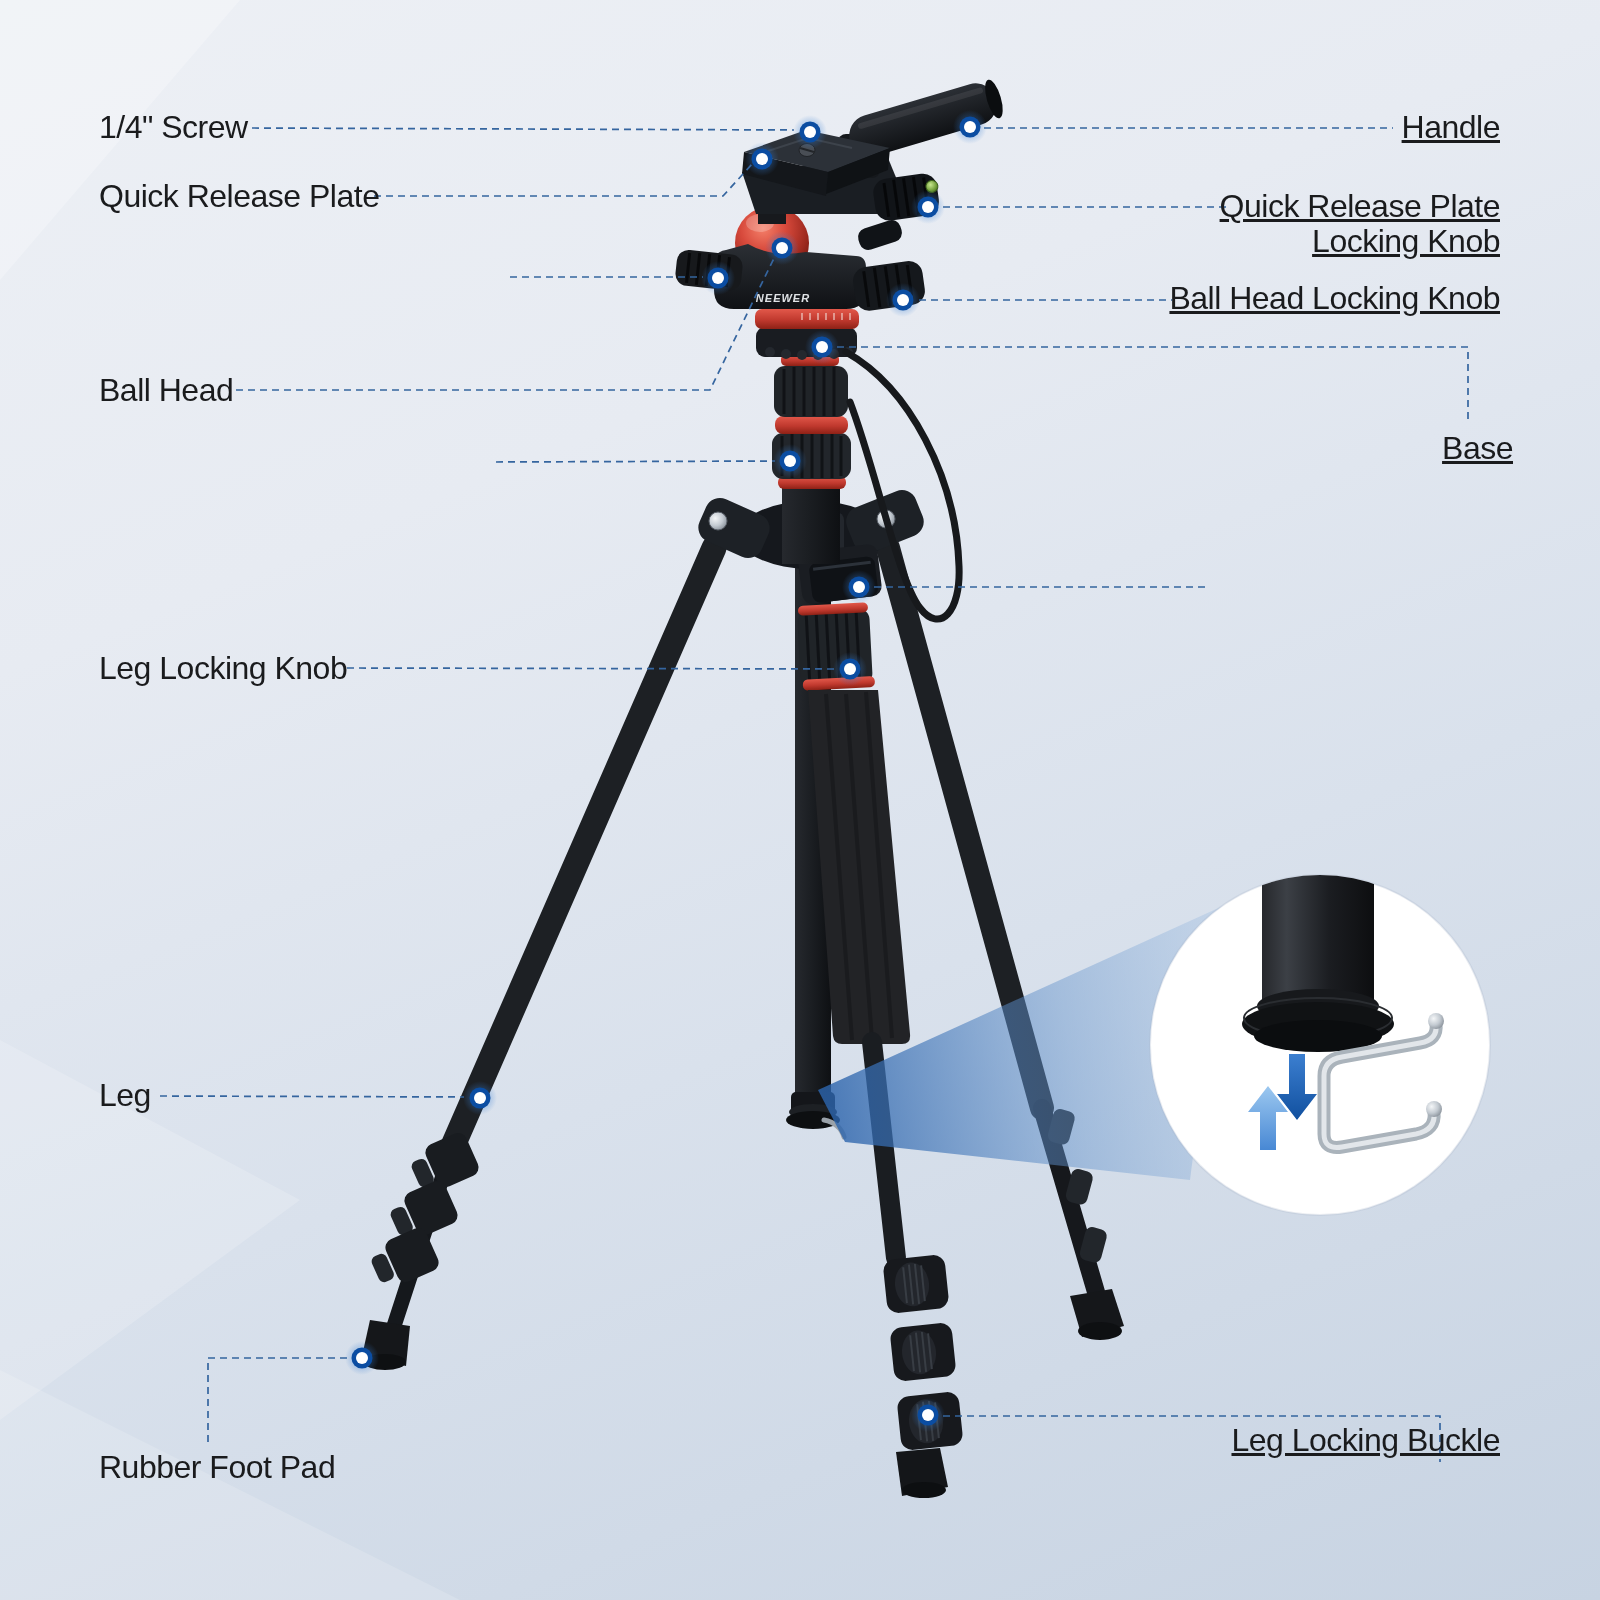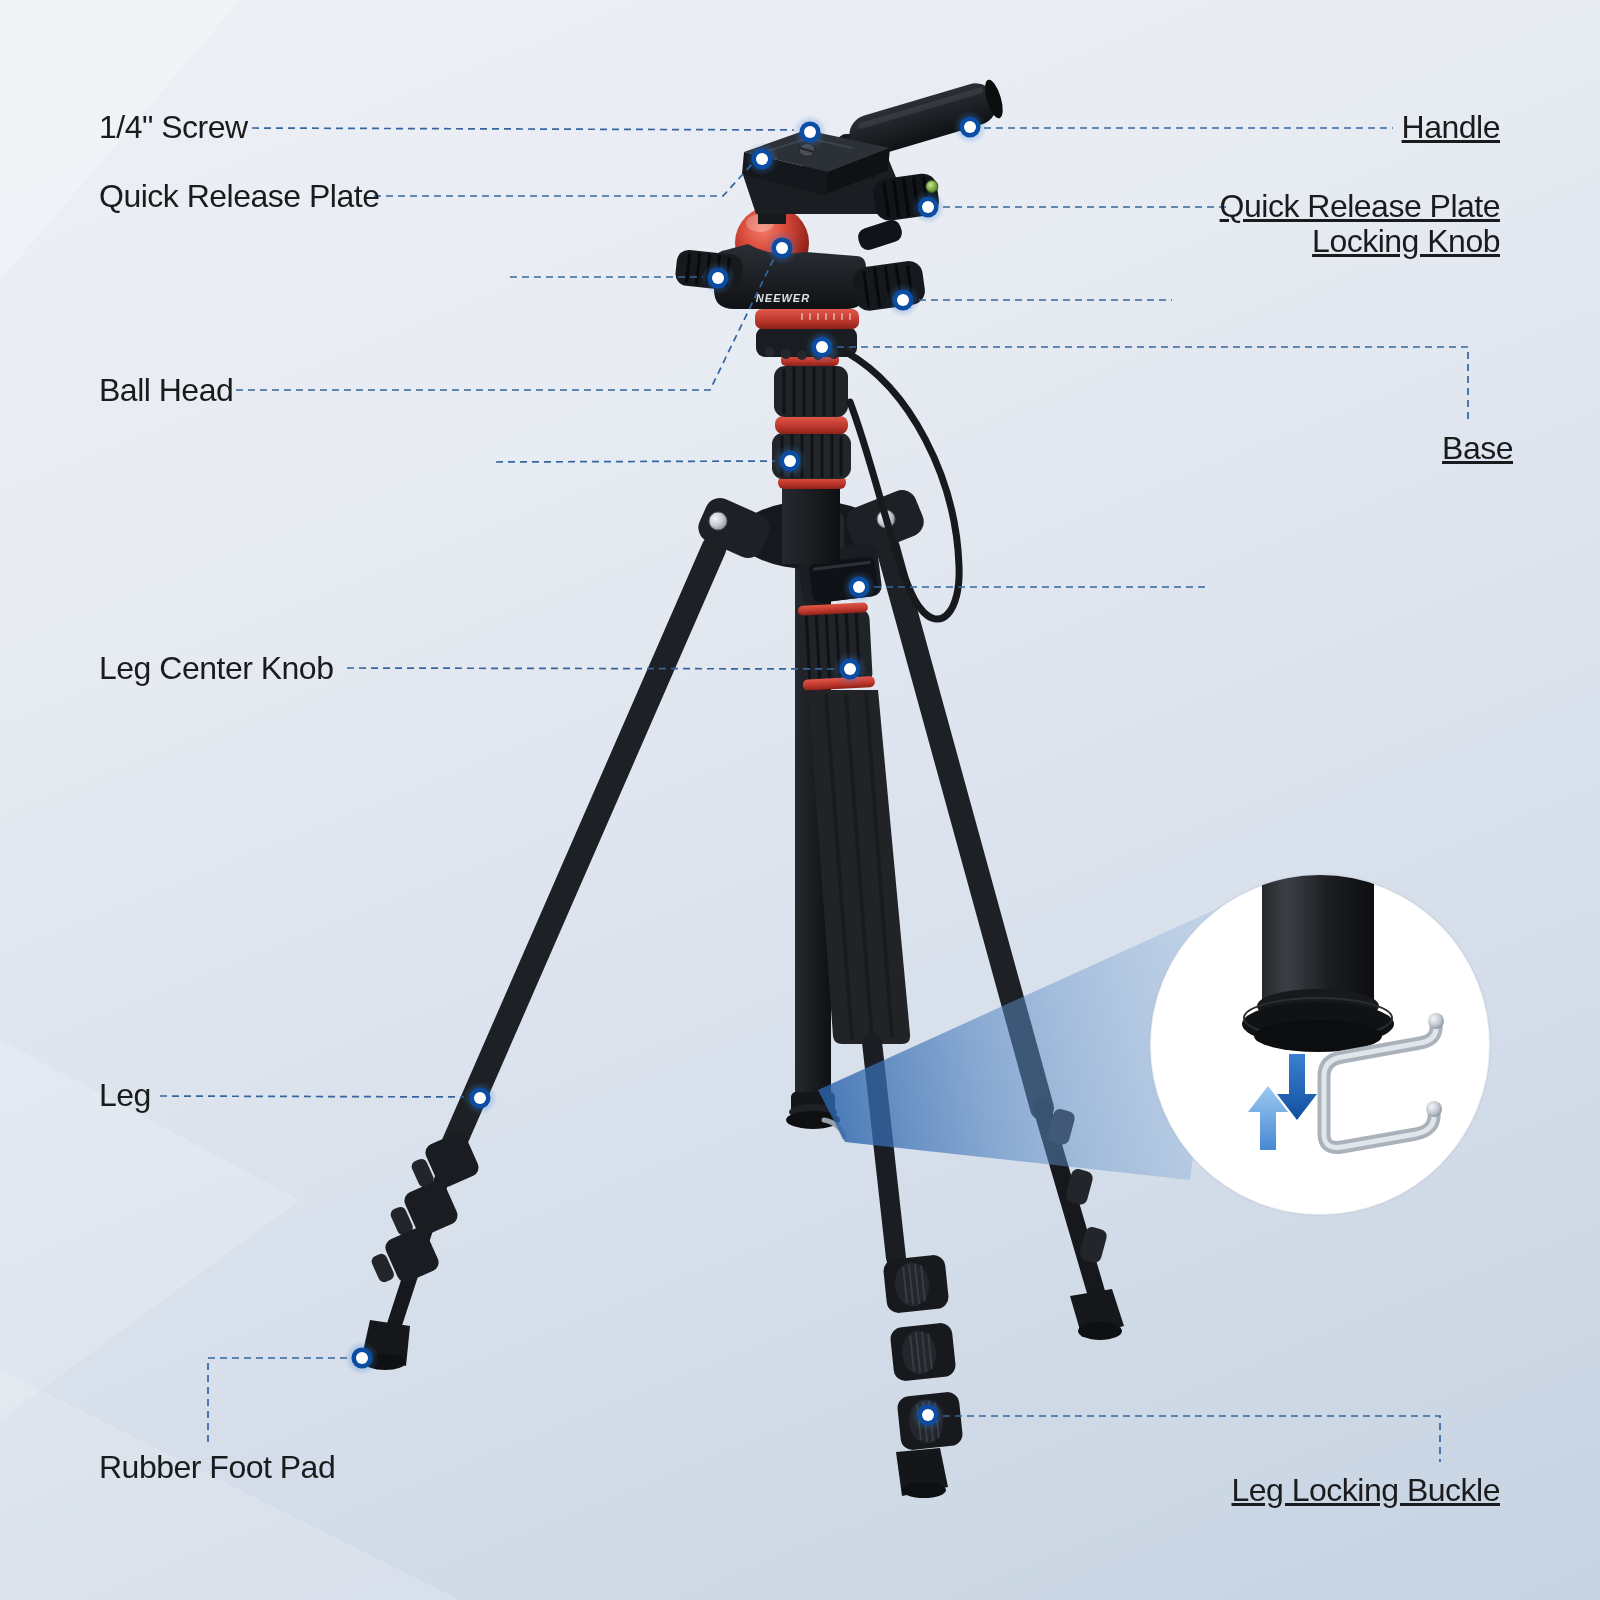--- a/index.html
+++ b/index.html
@@ -30,21 +30,21 @@
   #lb-l4{left:99px;top:442px;}
   #lb-l5{left:99px;top:648px;}
   #lb-l6{left:99px;top:1075px;}
   #lb-l7{left:99px;top:1447px;}
   
   #lb-r0{right:100px;top:107px;}
   #lb-r1{right:100px;top:189px;}
   #lb-r2{right:100px;top:278px;}
   #lb-r3{right:87px;top:428px;}
   #lb-r4{right:100px;top:567px;}
-  #lb-r5{right:100px;top:1470px;}
+  #lb-r5{right:100px;top:1420px;}
 </style>
 </head>
 <body>
 
 <div id="page">
 
 <svg id="scene" width="1600" height="1600" viewBox="0 0 1600 1600">
   <defs>
     <radialGradient id="gBall" cx="38%" cy="30%" r="75%">
       <stop offset="0%" stop-color="#f4806a"></stop>
@@ -410,25 +410,26 @@
     <use href="#marker" x="850" y="669"></use>
     <use href="#marker" x="480" y="1098"></use>
     <use href="#marker" x="362" y="1358"></use>
     <use href="#marker" x="928" y="1415"></use>
   </g>
 </svg>
 
 <div class="label left" id="lb-l0">1/4" Screw</div>
 <div class="label left" id="lb-l1">Quick Release Plate</div>
 <div class="label left" id="lb-l3">Ball Head</div>
-<div class="label left" id="lb-l5">Leg Center Knob</div>
+<div class="label left" id="lb-l5">Leg Locking Knob</div>
 <div class="label left" id="lb-l6">Leg</div>
 <div class="label left" id="lb-l7">Rubber Foot Pad</div>
 
 <div class="label right" id="lb-r0">Handle</div>
 <div class="label right twoline" id="lb-r1">
   <span>Quick Release Plate</span>
   <span>Locking Knob</span>
 </div>
+<div class="label right" id="lb-r2">Ball Head Locking Knob</div>
 <div class="label right" id="lb-r3">Base</div>
 <div class="label right" id="lb-r5">Leg Locking Buckle</div>
 
 </div>
 
 </body></html>

